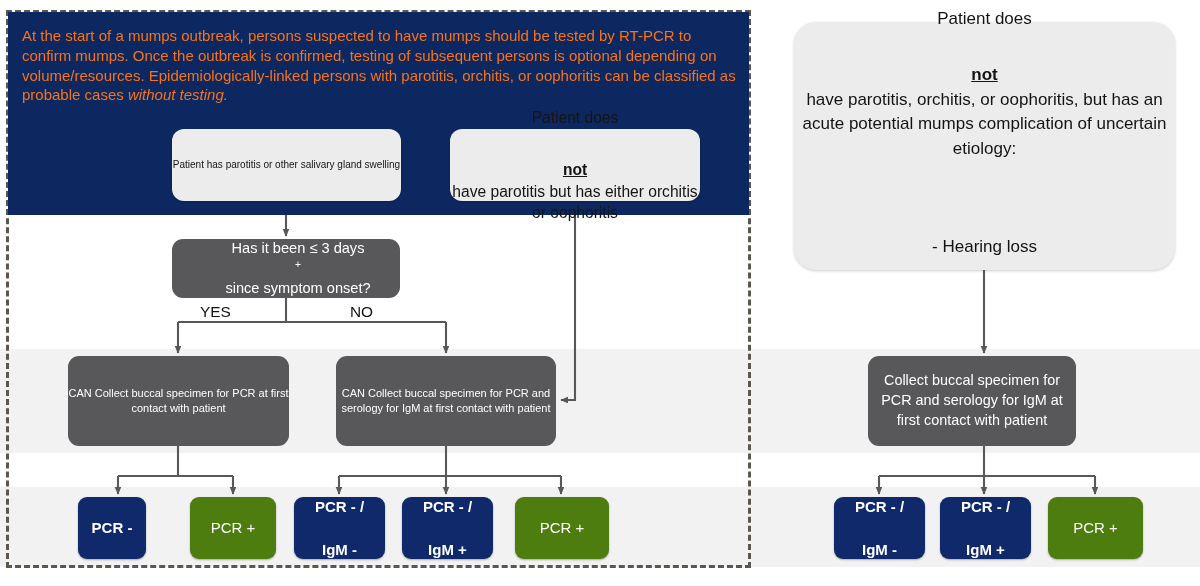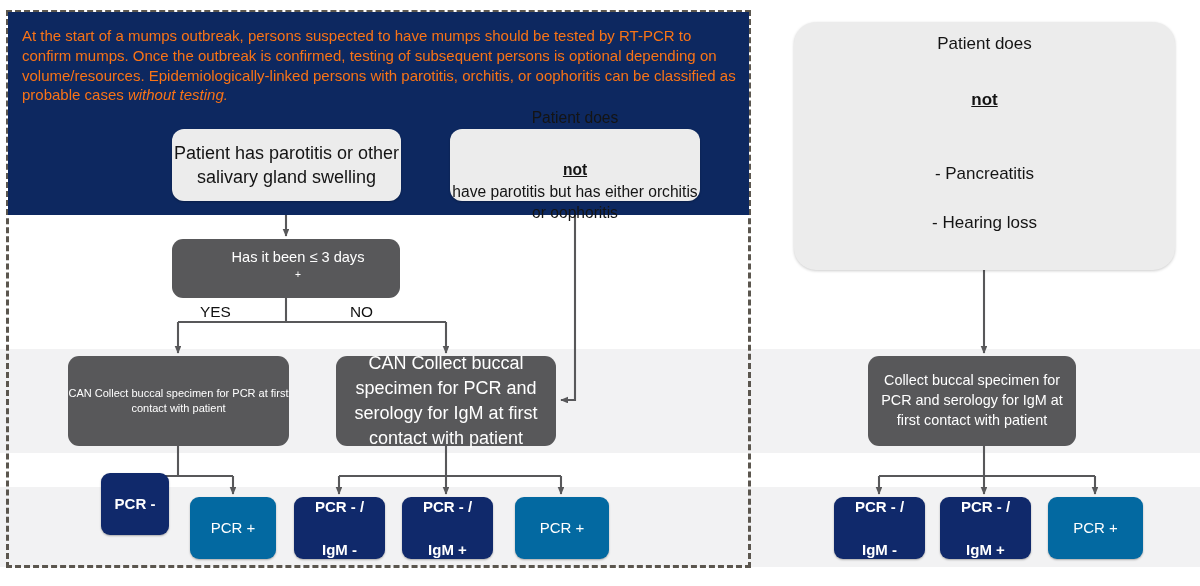--- a/index.html
+++ b/index.html
@@ -25,37 +25,37 @@
   
   .node{position:absolute;box-sizing:border-box;display:flex;align-items:center;
         justify-content:center;text-align:center;border-radius:10px;}
   .node span{display:block;width:100%;}
 
   .light{background:#ececec;color:#141414;border-radius:12px;
          box-shadow:0 1px 2px rgba(0,0,0,.25);}
   .gray{background:#58585a;color:#ffffff;border-radius:11px;}
   .navy{background:#10296b;color:#ffffff;border-radius:9px;
         box-shadow:0 1px 2px rgba(0,0,0,.3);font-weight:bold;}
-  .red{background:#0369a1;color:#ffffff;border-radius:9px;
+  .red{background:#4d7c0f;color:#ffffff;border-radius:9px;
        box-shadow:0 1px 2px rgba(0,0,0,.3);}
 
   .u{text-decoration:underline;font-weight:bold;margin-top:31px;}
 
   
-  #node-parotitis{left:172px;top:129px;width:229px;height:72px;font-size:18px;line-height:1.36;}
+  #node-parotitis{left:172px;top:129px;width:229px;height:72px;font-size:10px;line-height:1.36;}
   #node-orchitis{left:450px;top:129px;width:250px;height:72px;font-size:15.6px;line-height:1.36;}
   #node-complication{left:794px;top:22px;width:381px;height:248px;font-size:17px;line-height:1.45;
      background:#ececec;color:#141414;border-radius:22px;box-shadow:0 1px 3px rgba(0,0,0,.2);}
   #node-decision{left:172px;top:239px;width:228px;height:59px;font-size:14.6px;line-height:1.32;padding-left:24px;}
   #node-can-pcr{left:68px;top:356px;width:221px;height:90px;font-size:11px;line-height:1.38;}
-  #node-can-pcr-igm{left:336px;top:356px;width:220px;height:90px;font-size:18px;line-height:1.38;justify-content:center;}
+  #node-can-pcr-igm{left:336px;top:356px;width:220px;height:90px;font-size:11px;line-height:1.38;justify-content:center;}
   #node-collect-right{left:868px;top:356px;width:208px;height:90px;font-size:14.4px;line-height:1.38;}
 
   .result{height:62px;font-size:15px;line-height:1.42;}
-  #res-l1{left:78px;top:473px;width:68px;margin-left:23px;}
+  #res-l1{left:78px;top:497px;width:68px;}
   #res-l2{left:190px;top:497px;width:86px;}
   #res-l3{left:294px;top:497px;width:91px;}
   #res-l4{left:402px;top:497px;width:91px;}
   #res-l5{left:515px;top:497px;width:94px;}
   #res-r1{left:834px;top:497px;width:91px;}
   #res-r2{left:940px;top:497px;width:91px;}
   #res-r3{left:1048px;top:497px;width:95px;}
 
   
   .branch-label{position:absolute;font-weight:normal;font-size:15.4px;color:#111;}
@@ -126,29 +126,29 @@
 
   <div class="node light" id="node-orchitis">
     <span>
         <span>Patient does </span>
         <span class="u">not</span>
         <span> have parotitis but has either orchitis or oophoritis</span>
       </span>
   </div>
 
   <div class="node" id="node-complication">
-    <span><span>Patient does </span><span class="u">not</span><br>
+    <span><span>Patient does </span><span class="u">not</span><span> have parotitis, orchitis, or oophoritis, but has an acute potential mumps complication of uncertain etiology:</span><br>
       <br>
-      <span>-   Pancreatitis</span><br>
+      <br>
       <span>-   Hearing loss</span><br>
     </span>
   </div>
 
   <div class="node gray" id="node-decision">
-    <span><span>Has it been ≤ 3 days</span><sup>+</sup></span>
+    <span><span>Has it been ≤ 3 days</span><sup>+</sup><span> since symptom onset?</span></span>
   </div>
 
   <div class="branch-label" id="label-yes">YES</div>
   <div class="branch-label" id="label-no">NO</div>
 
   <div class="node gray" id="node-can-pcr">
     <span>CAN Collect buccal specimen for PCR at first contact with patient</span>
   </div>
   <div class="node gray" id="node-can-pcr-igm">
     <span>CAN Collect buccal specimen for PCR and serology for IgM at first contact with patient</span>

